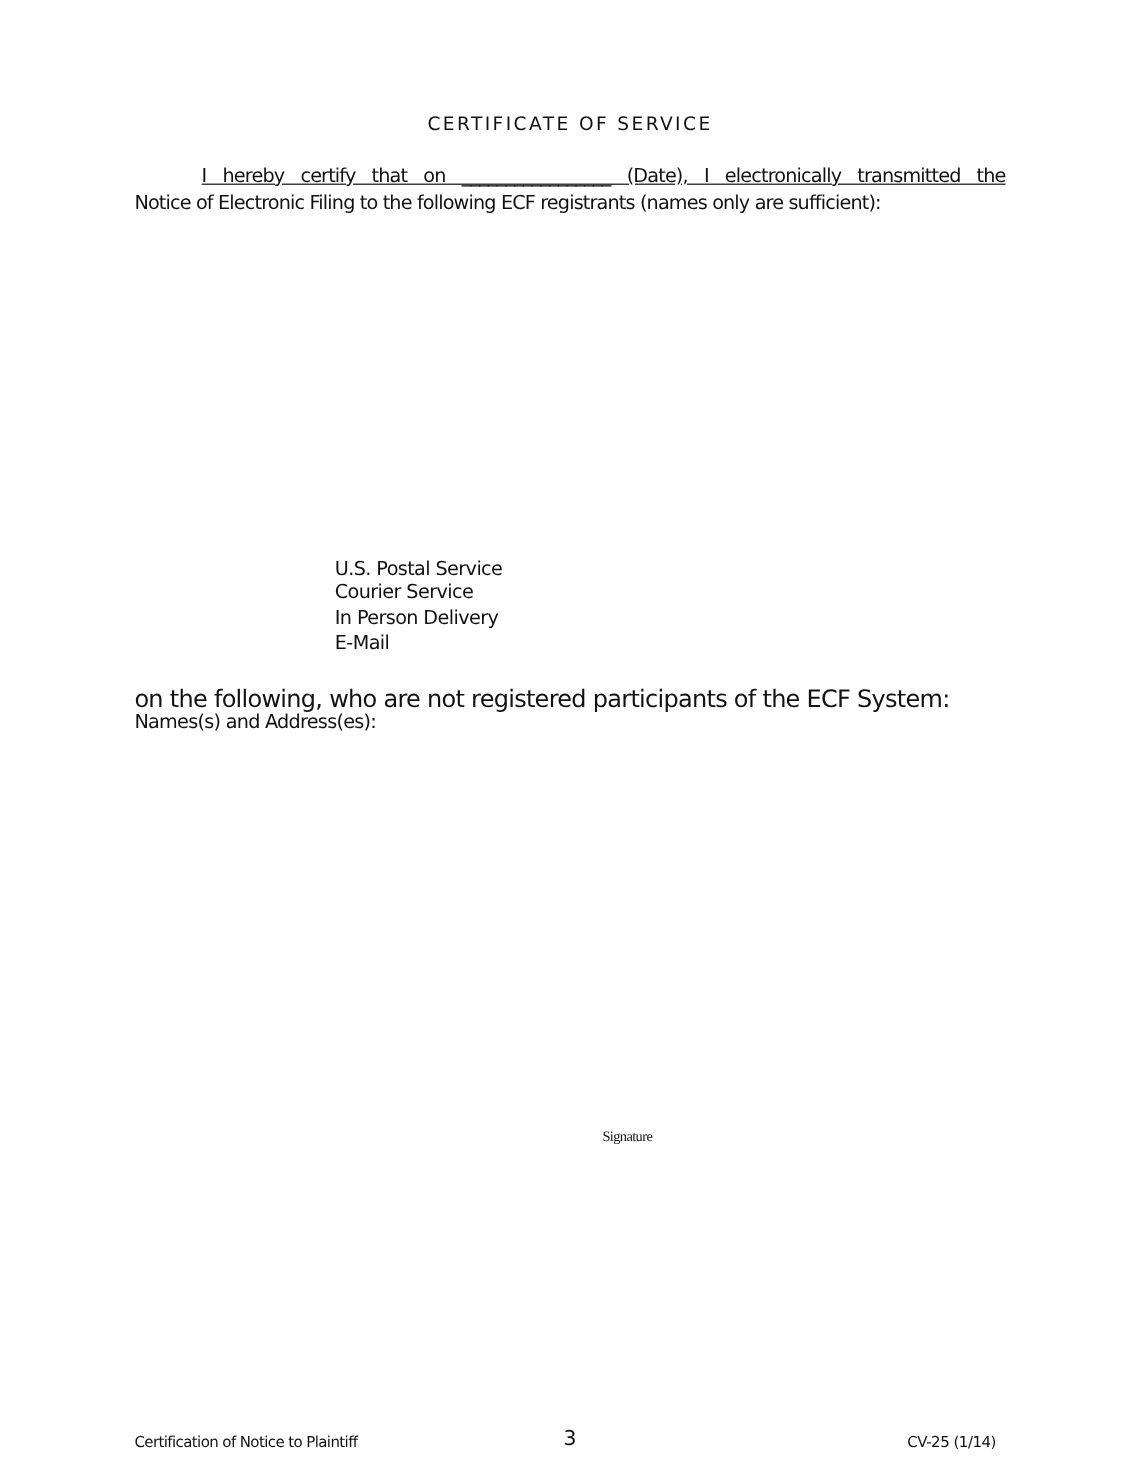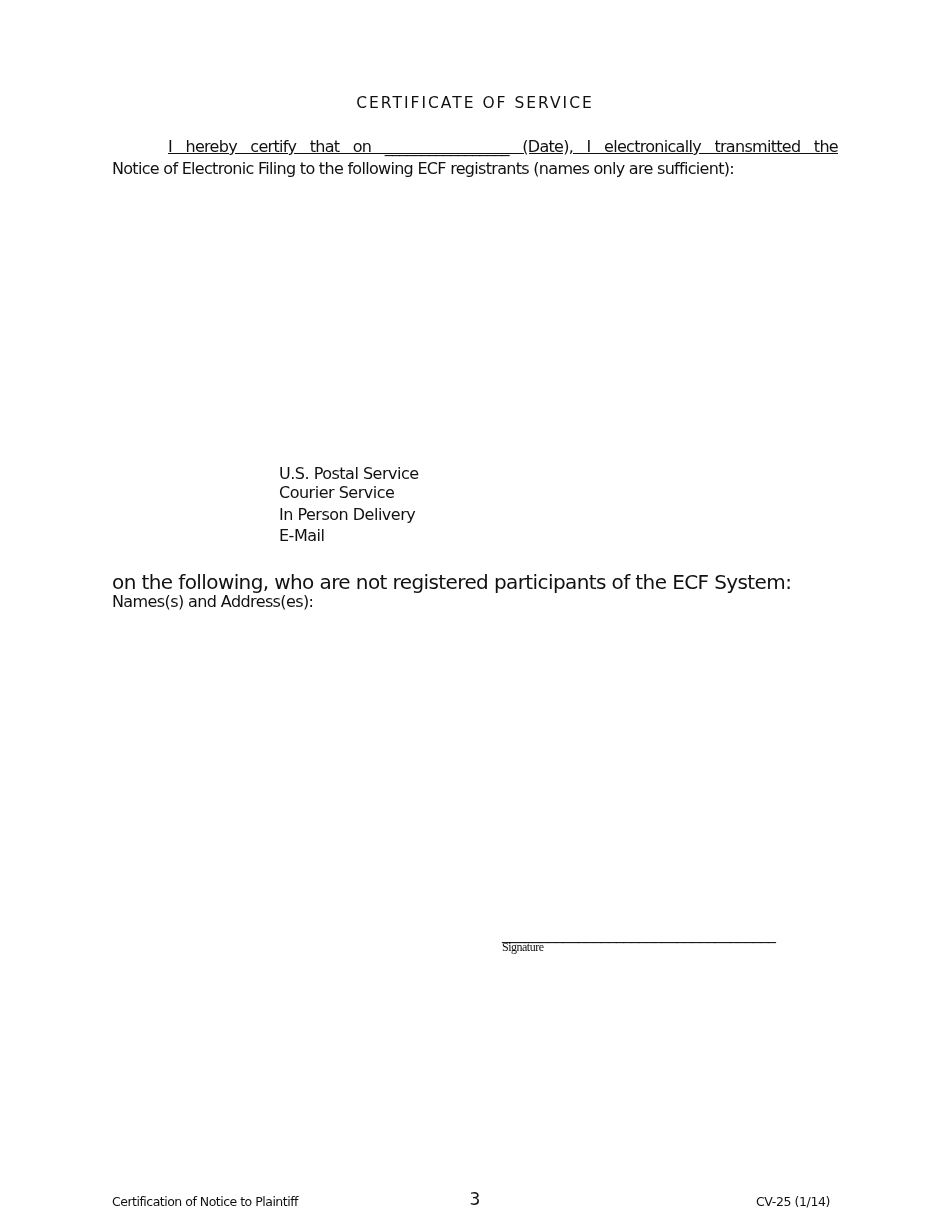--- a/index.html
+++ b/index.html
@@ -33,20 +33,19 @@
 
 
   <div class="abs opt" style="top:442px;margin-top:22px;">U.S. Postal Service</div>
   <div class="abs opt" style="top:483px;">Courier Service</div>
   <div class="abs opt" style="top:505px;">In Person Delivery</div>
   <div class="abs opt" style="top:526px;">E-Mail</div>
 
   <div class="abs" style="left:112px; top:570px; font-size:20px; letter-spacing:-0.6px;">on the following, who are not registered participants of the ECF System:</div>
   <div class="abs" style="left:112px; top:592px; font-size:16px; letter-spacing:-0.6px;">Names(s) and Address(es):</div>
 
-  <div class="abs sig-line">____________________________________</div>
   <div class="abs sig-label">Signature</div>
 
   <div class="abs foot-left">Certification of Notice to Plaintiff</div>
   <div class="abs foot-center">3</div>
   <div class="abs foot-right">CV-25 (1/14)</div>
 
 </div>
 
 </body></html>

